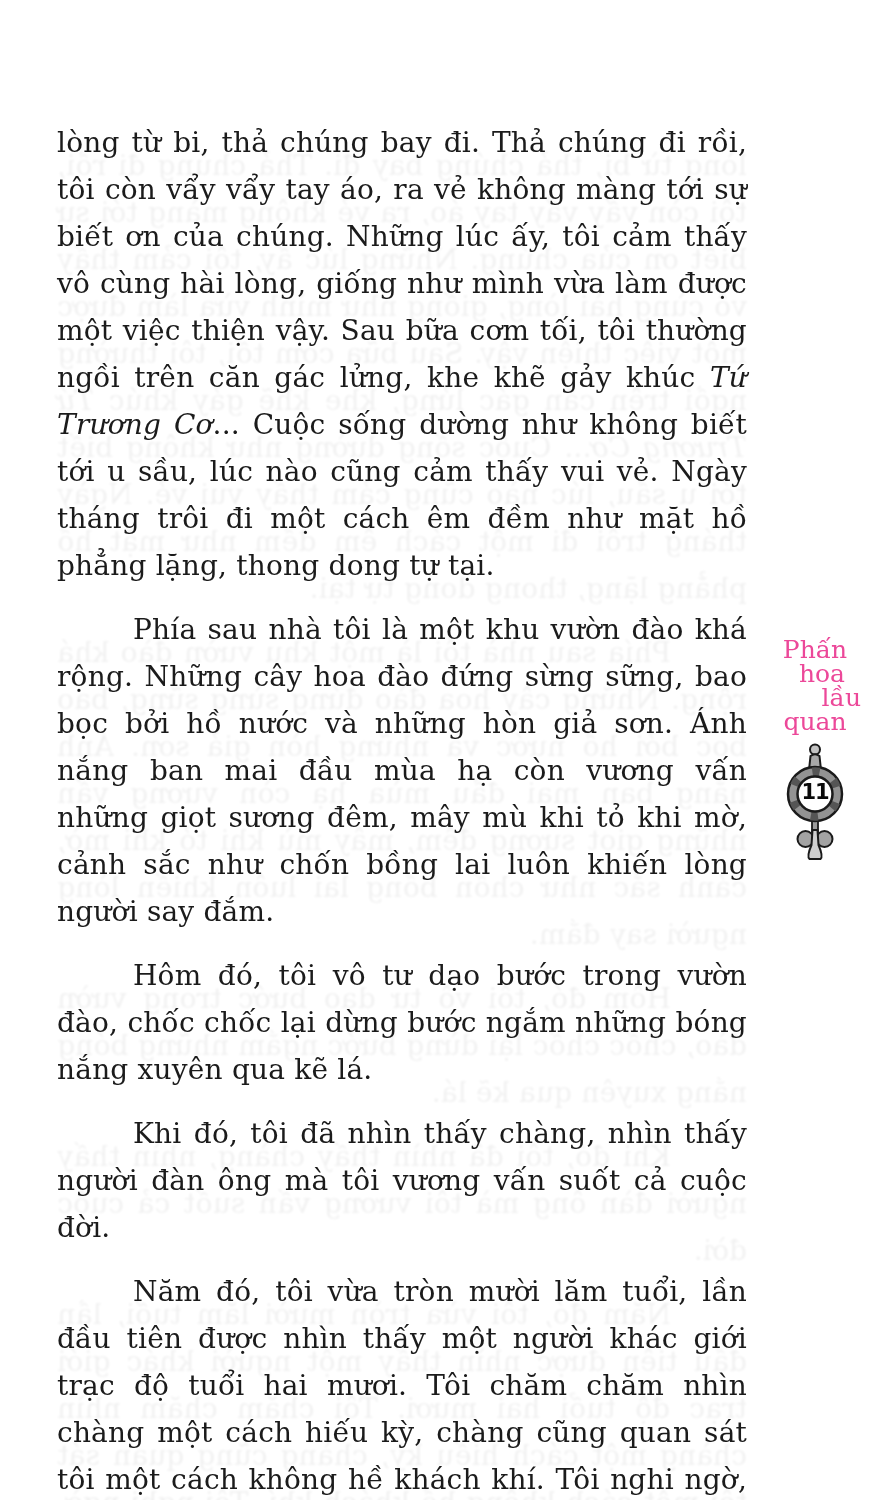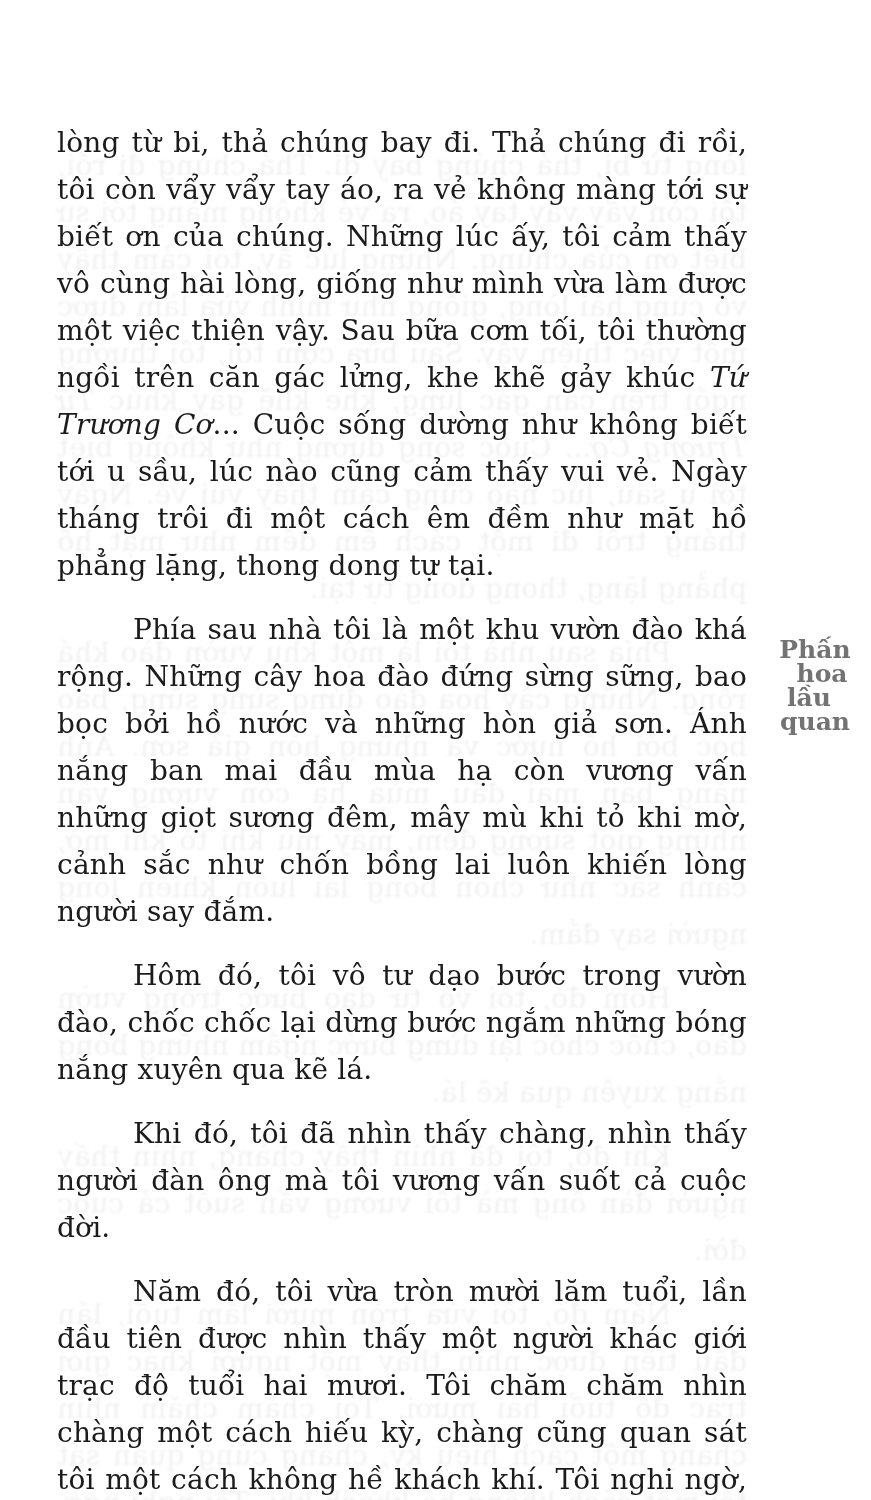--- a/index.html
+++ b/index.html
@@ -53,28 +53,28 @@
   .ghost p { margin: 0; padding: 0; }
   .ghost p + p { margin-top: 17px; text-indent: 76px; }
 
   
   .margin-title {
     position: absolute;
     left: 763px;
     top: 638px;
     width: 104px;
     text-align: center;
-    font-weight: 700;
+    font-weight: 400;
     font-size: 25px;
     line-height: 24px;
-    color: #737373;
+    color: #ec4899;
   }
   .margin-title .w { display: block; }
   .margin-title .w:nth-child(2) { transform: translateX(7px); }
-  .margin-title .w:nth-child(3) { transform: translateX(-6px); }
+  .margin-title .w:nth-child(3) { transform: translateX(-6px); text-align: right; }
 
   
   .medallion {
     position: absolute;
     left: 783px;
     top: 743px;
     width: 64px;
     height: 120px;
   }
   .medallion svg { display: block; }
@@ -112,14 +112,36 @@
     <p>Năm đó, tôi vừa tròn mười lăm tuổi, lần đầu tiên được nhìn thấy một người khác giới trạc độ tuổi hai mươi. Tôi chăm chăm nhìn chàng một cách hiếu kỳ, chàng cũng quan sát tôi một cách không hề khách khí. Tôi nghi ngờ, phải chăng chú chim đang đậu trên</p>
   </main>
 
   <aside class="margin-title">
     <span class="w">Phấn</span>
     <span class="w">hoa</span>
     <span class="w">lầu</span>
     <span class="w">quan</span>
   </aside>
 
+  <div class="medallion">
+    <svg width="64" height="120" viewBox="0 0 64 120" xmlns="http://www.w3.org/2000/svg">
+
+      <ellipse cx="32" cy="6.5" rx="5" ry="5" fill="#c2c2c2" stroke="#1a1a1a" stroke-width="2"></ellipse>
+
+      <path d="M26 27 L27.5 13 Q32 9.5 36.5 13 L38 27 Z" fill="#a8a8a8" stroke="#1a1a1a" stroke-width="2"></path>
+
+      <rect x="29" y="76" width="6" height="14" fill="#9b9b9b" stroke="#1a1a1a" stroke-width="1.8"></rect>
+
+      <circle cx="22.5" cy="96" r="8" fill="#a3a3a3" stroke="#1a1a1a" stroke-width="2"></circle>
+      <circle cx="41.5" cy="96" r="8" fill="#a3a3a3" stroke="#1a1a1a" stroke-width="2"></circle>
+
+      <path d="M29.5 87 L28.5 102 Q23.5 113.5 26.5 116 L37.5 116 Q40.5 113.5 35.5 102 L34.5 87 Z" fill="#cfcfcf" stroke="#1a1a1a" stroke-width="2"></path>
+
+      <circle cx="32" cy="51" r="27" fill="#929292" stroke="#1a1a1a" stroke-width="2.5"></circle>
+
+      <circle cx="32" cy="51" r="22" fill="none" stroke="#555555" stroke-width="9.5" stroke-dasharray="7 16" transform="rotate(22 32 51)"></circle>
+
+      <circle cx="32" cy="51" r="17.5" fill="#ffffff" stroke="#1a1a1a" stroke-width="2.5"></circle>
+    </svg>
+    <span class="num">11</span>
+  </div>
 
 </div>
 
 </body></html>

